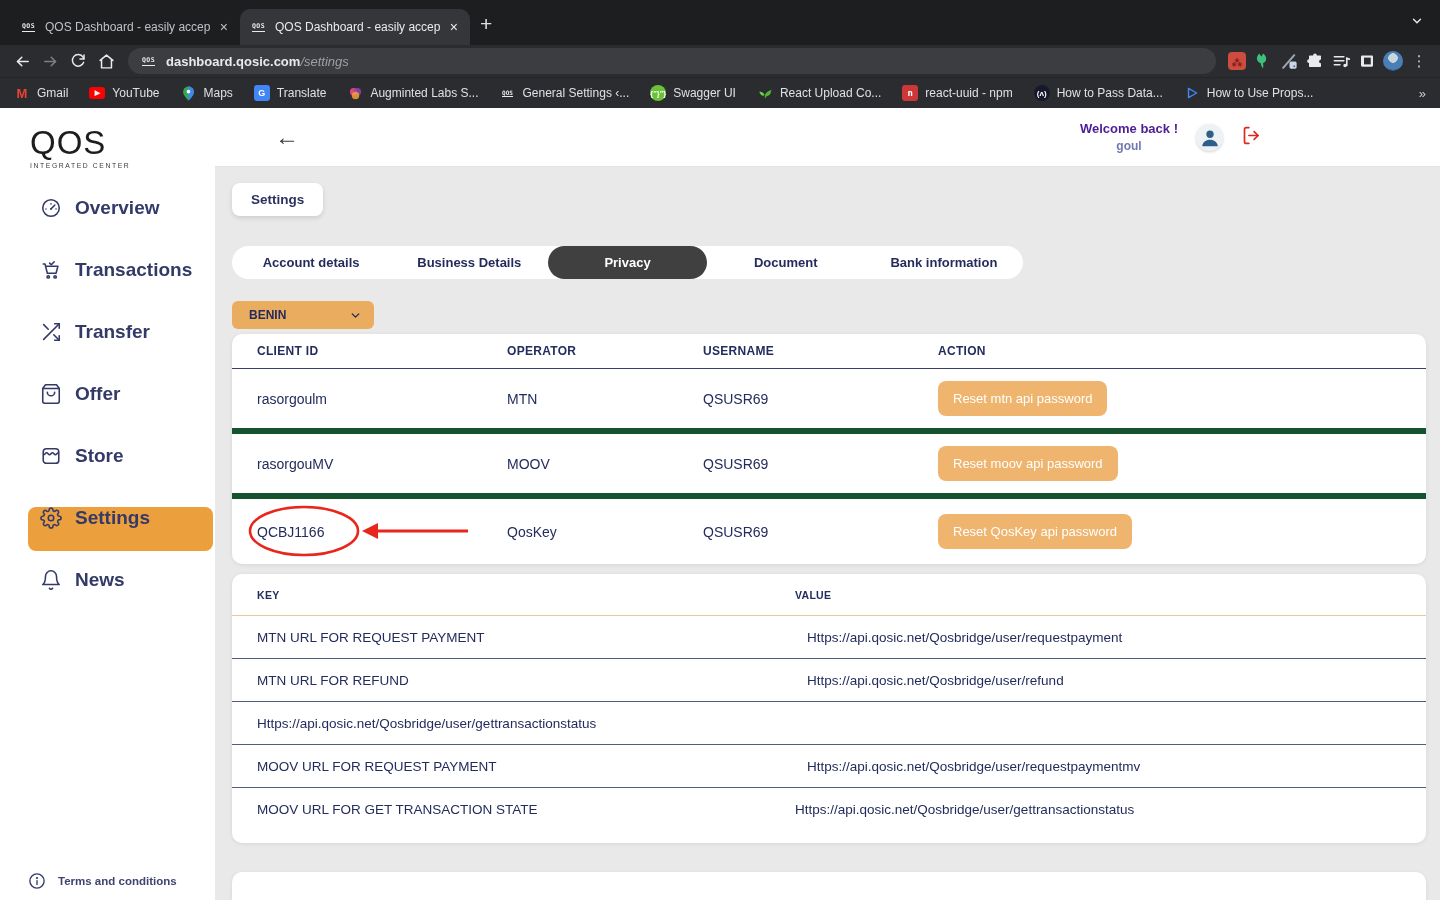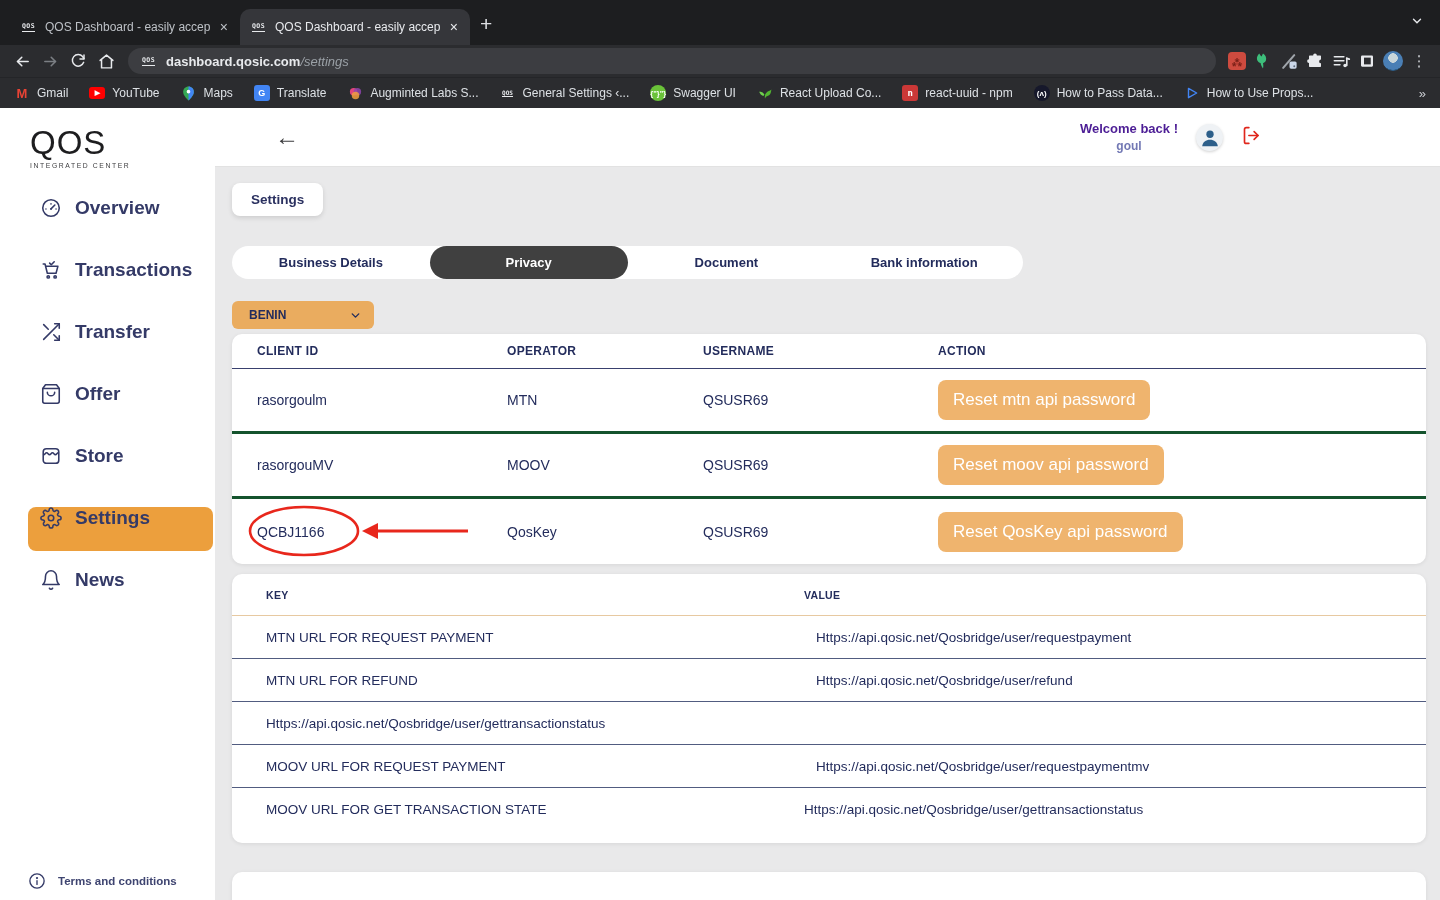--- a/index.html
+++ b/index.html
@@ -83,27 +83,27 @@
   .country-select { margin-top:22px; width:142px; height:28px; background:#EAAC5F; border-radius:6px;
     display:flex; align-items:center; padding:0 12px 0 17px; font-size:12px; font-weight:bold; color:#232C5C; }
   .country-select .sel-chev { margin-left:auto; display:flex; }
 
   .card { background:#fff; border-radius:10px; box-shadow:0 1px 4px rgba(0,0,0,.08); }
   .card-clients { margin-top:5px; }
   .crow { display:grid; grid-template-columns:250px 196px 235px 1fr; align-items:center; padding-left:25px; }
   .crow-head { height:35px; font-size:12px; font-weight:bold; letter-spacing:.3px; color:#232C5C;
     border-bottom:1px solid #39406E; }
   .crow-data { height:65px; font-size:14px; color:#232C5C; position:relative; }
-  .crow-data.divided { border-bottom:3px solid #14532d; }
+  .crow-data.divided { border-bottom:6px solid #14532d; }
   .reset-btn { justify-self:start; background:#EFB46E; color:#fff; border:none; border-radius:8px;
-    padding:10px 15px; font-size:17px; font-family:"Liberation Sans", sans-serif; }
+    padding:10px 15px; font-size:13px; font-family:"Liberation Sans", sans-serif; }
   .annot { position:absolute; left:8px; top:0; pointer-events:none; }
 
   .card-urls { margin-top:10px; padding-bottom:12px; }
-  .urow { display:grid; grid-template-columns:538px 1fr; align-items:center; padding-left:34px; }
+  .urow { display:grid; grid-template-columns:538px 1fr; align-items:center; padding-left:25px; }
   .urow-head { height:42px; font-size:10.5px; font-weight:bold; letter-spacing:.3px; color:#232C5C;
     border-bottom:1px solid #E7C9A1; }
   .urow-data { height:43px; font-size:13.5px; color:#232C5C; }
   .urow-data.divided { border-bottom:1px solid #515C80;gap:12px; }
   .card-bottom { margin-top:29px; height:60px; border-radius:10px 10px 0 0; }
 </style>
 </head>
 <body>
 
 <div class="chrome">
@@ -390,20 +390,21 @@
               <line x1="19.5" y1="12" x2="9" y2="12"></line>
             </svg>
         </span>
       </div>
     </div>
 
     <div class="content">
       <span class="chip">Settings</span>
 
       <div class="tabsbar">
+        <div class="ptab">Account details</div>
         <div class="ptab">Business Details</div>
         <div class="ptab active">Privacy</div>
         <div class="ptab">Document</div>
         <div class="ptab">Bank information</div>
       </div>
 
       <div class="country-select">
         <span>BENIN</span>
         <span class="sel-chev">
           <svg width="13" height="13" viewBox="0 0 24 24" fill="none" stroke="#232C5C" stroke-width="2.6" stroke-linecap="round" stroke-linejoin="round">

